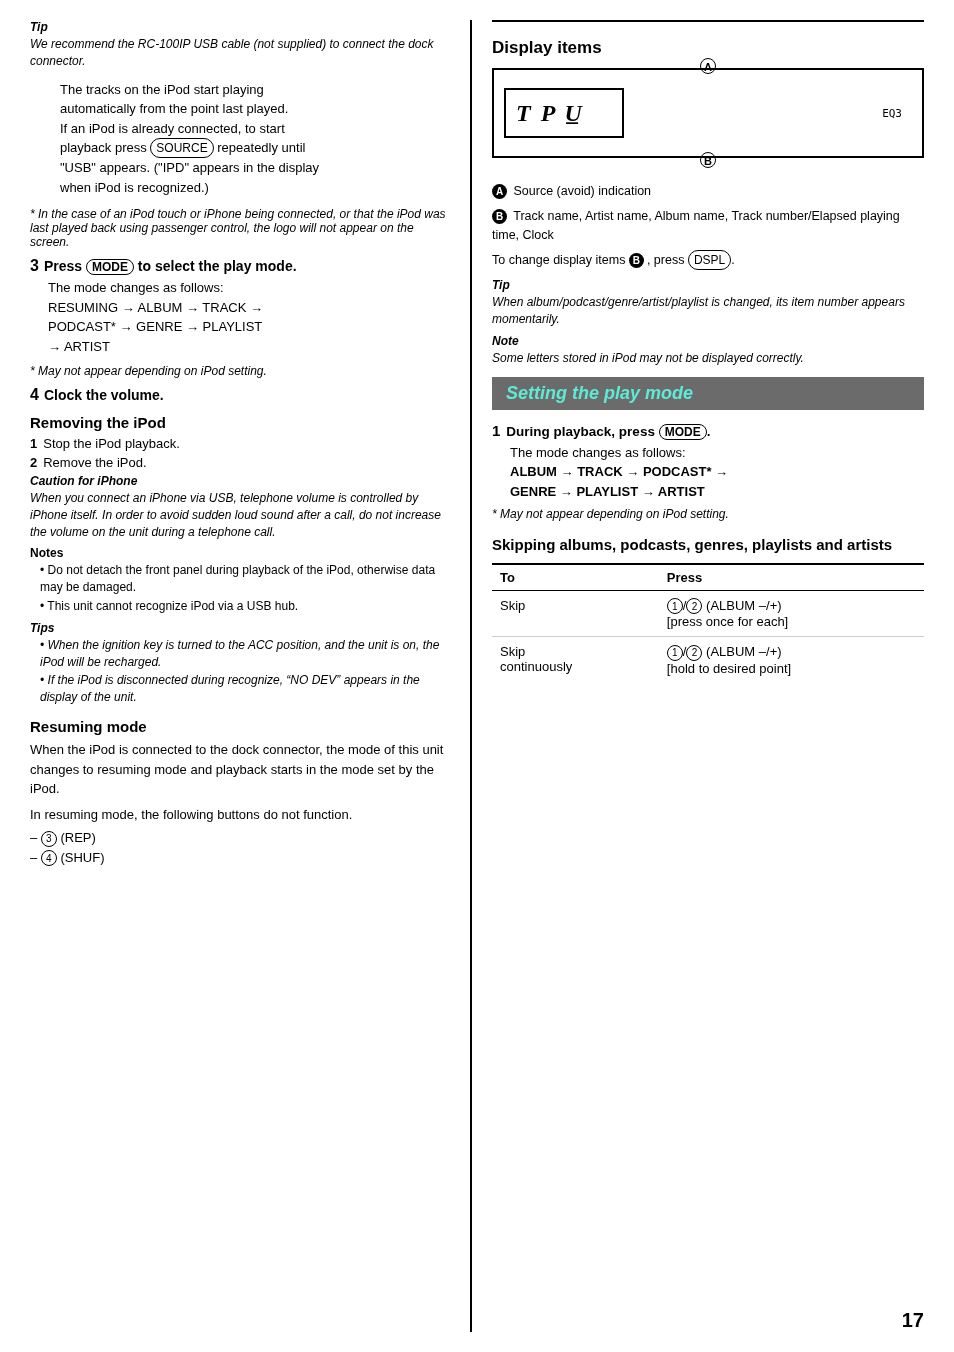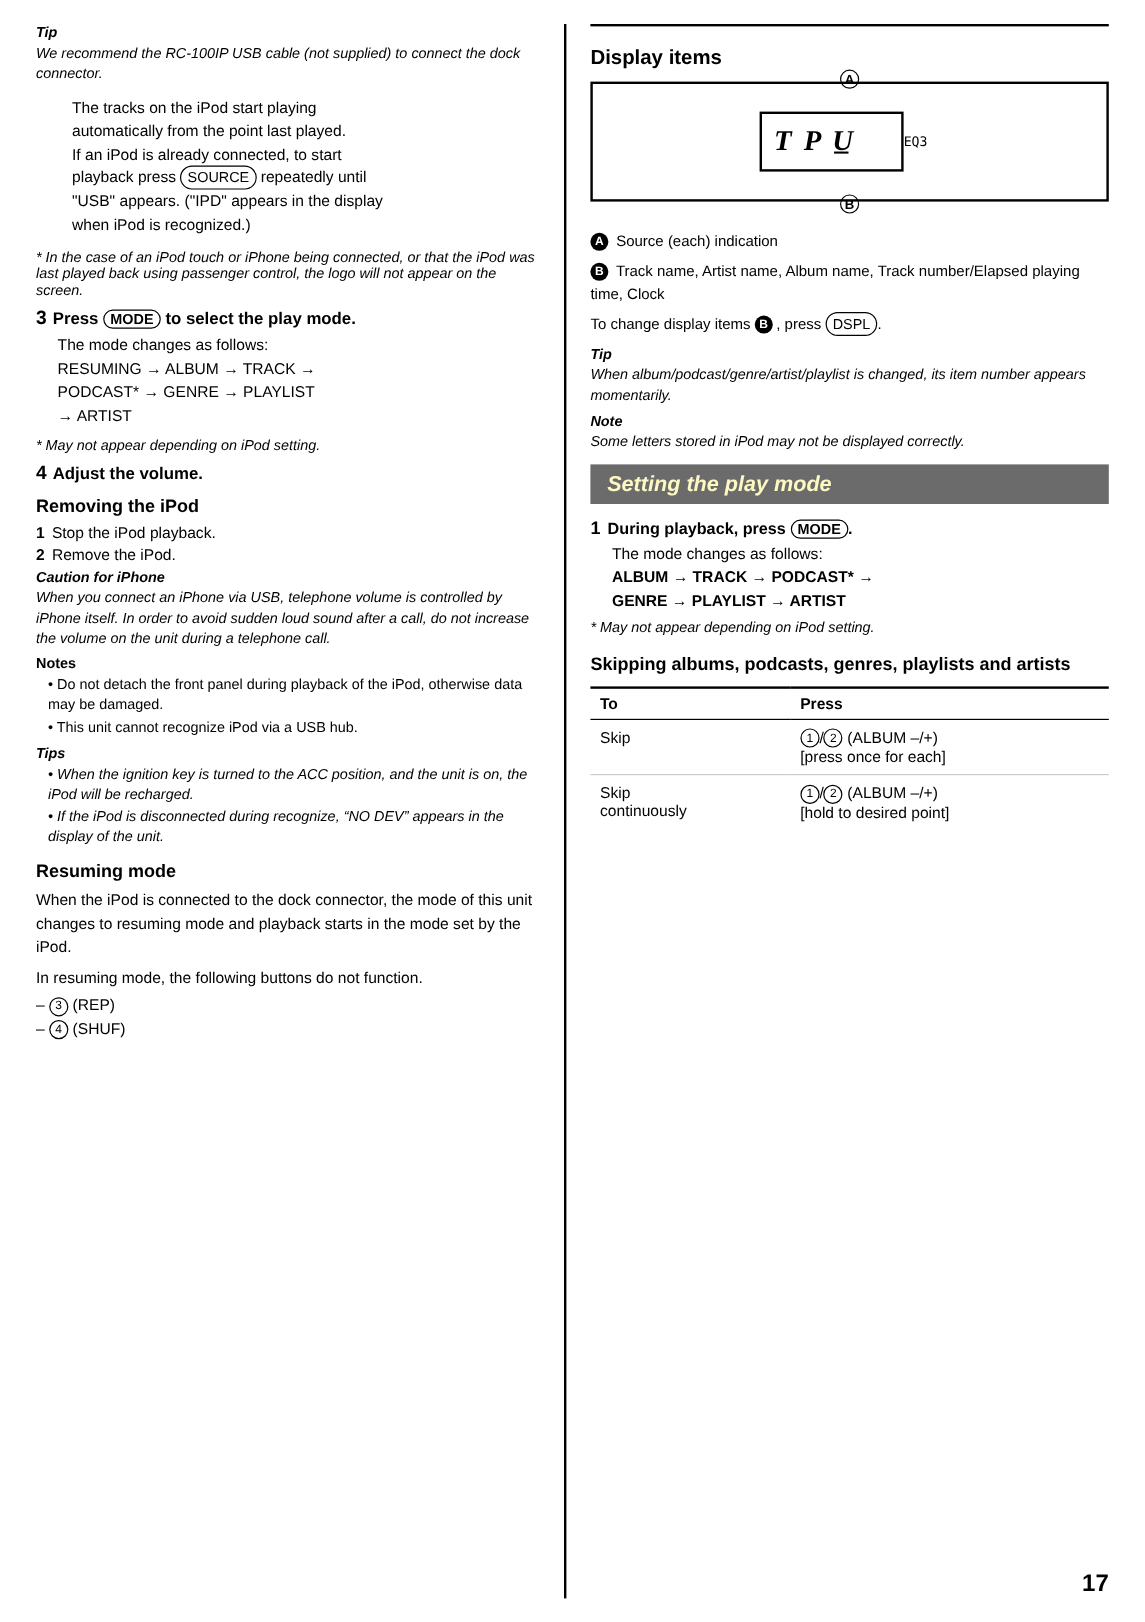--- a/index.html
+++ b/index.html
@@ -175,22 +175,22 @@
       margin-bottom: 10px;
       margin-top: 16px;
     }
     .display-diagram {
       border: 2px solid #000;
       padding: 8px 10px;
       margin-bottom: 10px;
       position: relative;
       display: flex;
       align-items: center;
-      justify-content: center;
-      height: 100px;
+      justify-content: space-between;
+      height: 90px;
     }
     .display-inner-left {
       border: 2px solid #000;
       padding: 6px 10px;
       display: flex;
       align-items: center;
       gap: 6px;
       font-size: 22px;
       font-weight: bold;
       font-style: italic;
@@ -243,21 +243,21 @@
     }
     .note-right-text {
       font-style: italic;
       font-size: 12px;
       line-height: 1.4;
       margin-bottom: 10px;
     }
     
     .play-mode-banner {
       background: #6b6b6b;
-      color: #fef9c3;
+      color: #5eead4;
       font-size: 18px;
       font-weight: bold;
       padding: 6px 14px;
       margin-bottom: 12px;
       font-style: italic;
     }
     .right-step-header {
       display: flex;
       align-items: baseline;
       margin-bottom: 3px;
@@ -356,21 +356,21 @@
       </div>
     </div>
 
     <div class="asterisk-note">
       <em>* May not appear depending on iPod setting.</em>
     </div>
 
     <div>
       <div class="step-header">
         <span class="step-num">4</span>
-        <span class="step-title">Adjust the volume.</span>
+        <span class="step-title">Clock the volume.</span>
       </div>
     </div>
 
     <div class="section-heading">Removing the iPod</div>
 
     <div class="small-step">
       <span class="small-step-num">1</span>
       <span>Stop the iPod playback.</span>
     </div>
     <div class="small-step">
@@ -420,21 +420,21 @@
           <span style="font-size:11px; font-family: monospace;">EQ3</span>
         </div>
       </div>
       <div style="position:absolute; bottom:-10px; left: 50%; transform:translateX(-50%); font-weight:bold; font-size:13px;">
         <span style="border:1.5px solid #000; border-radius:50%; display:inline-block; width:16px; height:16px; text-align:center; line-height:16px; font-size:11px;">B</span>
       </div>
     </div>
 
     <div class="display-desc">
       <span class="circle-label">A</span>
-      <span>Source (each) indication</span>
+      <span>Source (avoid) indication</span>
     </div>
     <div class="display-desc">
       <span class="circle-label">B</span>
       <span>Track name, Artist name, Album name, Track number/Elapsed playing time, Clock</span>
     </div>
 
     <div class="display-desc" style="margin-top:6px;">
       To change display items <span class="circle-label">B</span>, press <span class="inline-button">DSPL</span>.
     </div>
 

